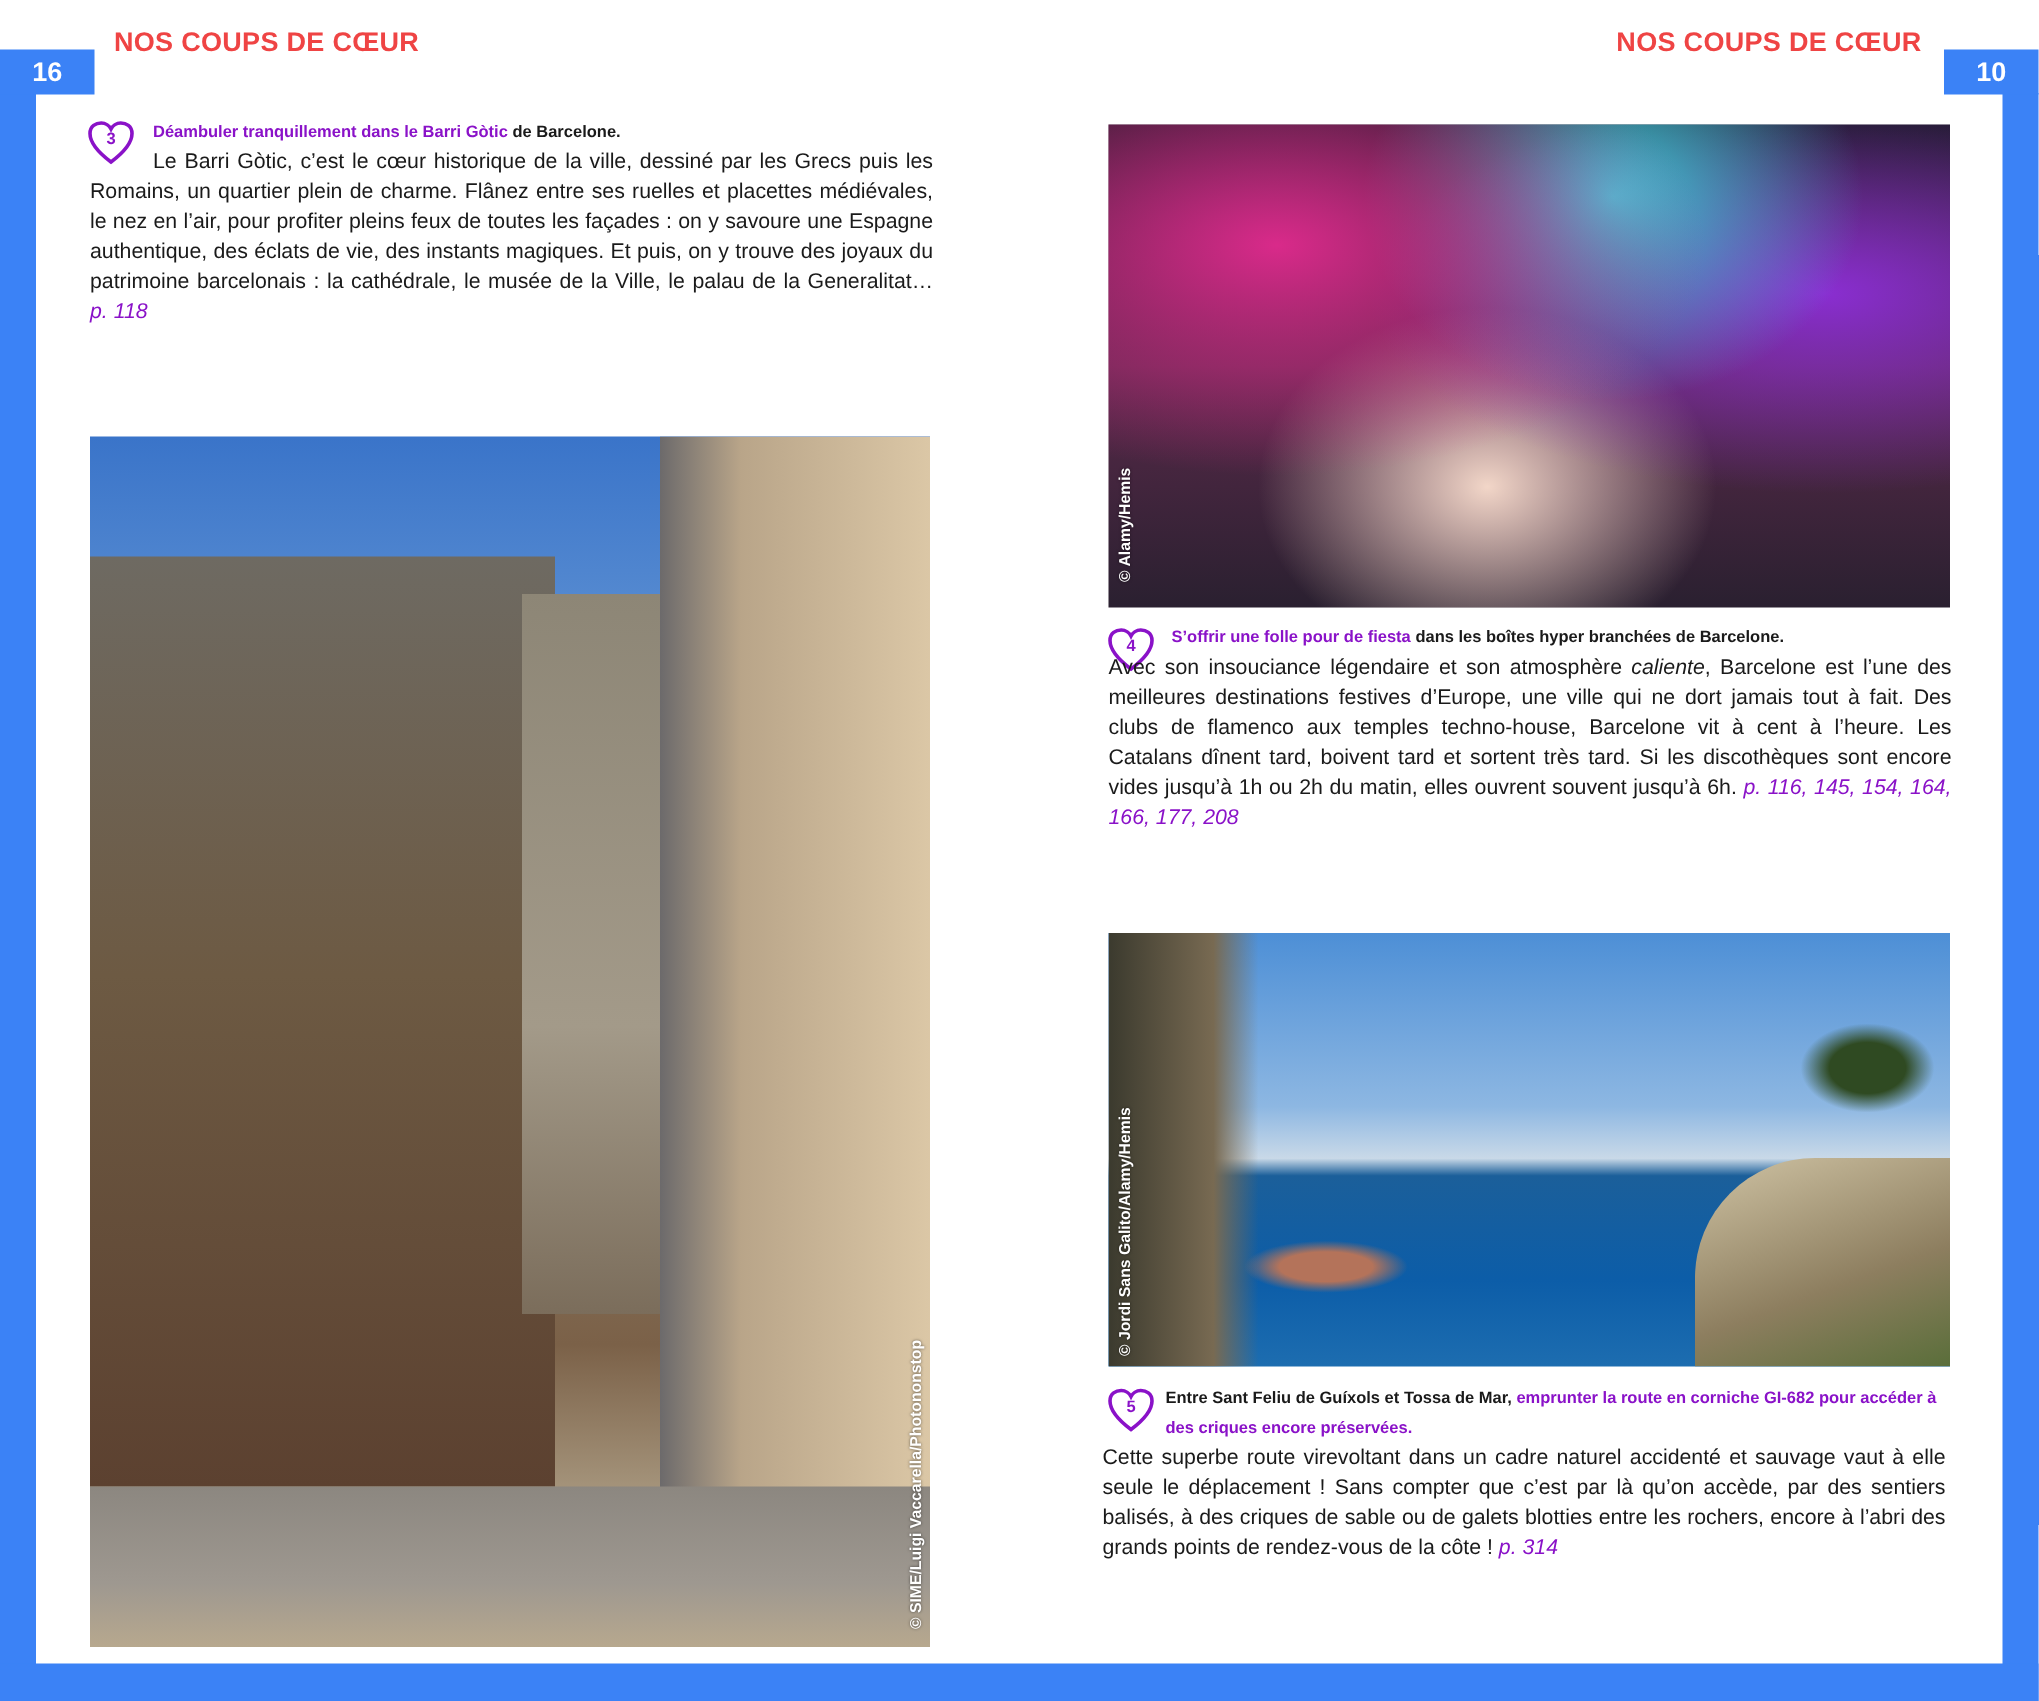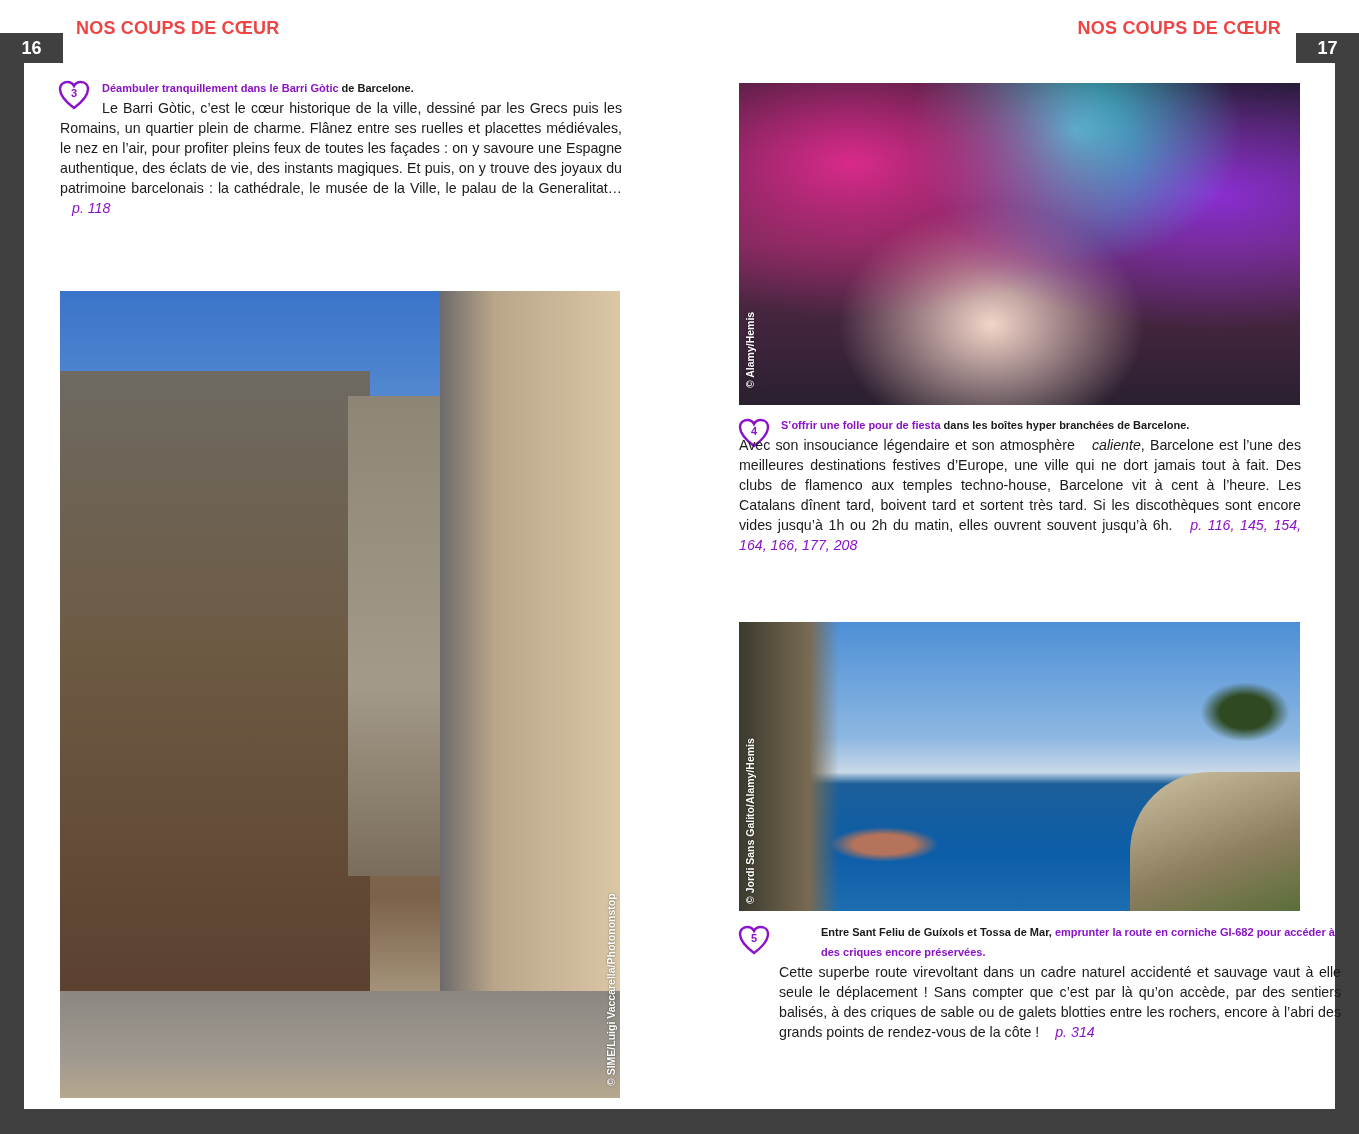--- a/index.html
+++ b/index.html
@@ -1,49 +1,49 @@
 <!DOCTYPE html>
 <html><head>
 <meta charset="utf-8">
 <style>
   html,body{margin:0;padding:0;}
   body{width:1359px;height:1134px;position:relative;background:#ffffff;overflow:hidden;font-family:"Liberation Sans",sans-serif;color:#1a1a1a;}
-  .purple{background:#404040;}
+  .purple{background:#3b82f6;}
   .strip-left{position:absolute;left:0;top:62px;width:24px;height:1072px;}
   .strip-right{position:absolute;right:0;top:62px;width:24px;height:1072px;}
   .strip-bottom{position:absolute;left:0;bottom:0;width:1359px;height:25px;}
   .pnum{position:absolute;top:33px;height:30px;width:63px;color:#fff;font-weight:bold;font-size:18px;line-height:30px;text-align:center;}
   .pnum.left{left:0;padding-left:0;}
   .pnum.right{right:0;}
   .running{position:absolute;top:18px;font-weight:bold;font-size:18px;color:#ef4444;letter-spacing:0.2px;text-align:center;}
   .running.left{left:76px;}
   .running.right{right:78px;}
   .block{position:absolute;font-size:14.2px;line-height:20px;}
   .block p{margin:0;}
   .title{font-weight:bold;font-size:11px;line-height:20px;}
   .pur{color:#8a12c8;}
-  .it{font-style:italic;margin-left:12px;}
+  .it{font-style:italic;}
   .heart{position:absolute;width:32px;height:30px;}
   .heart svg{display:block;}
   .heart .n{position:absolute;left:0;top:7px;width:32px;text-align:center;font-size:11px;font-weight:bold;color:#8a12c8;}
   .photo{position:absolute;overflow:hidden;}
   .credit{position:absolute;color:#fff;font-size:10.5px;font-weight:bold;white-space:nowrap;transform-origin:left top;transform:rotate(-90deg);text-shadow:0 0 2px rgba(0,0,0,.6);}
   .indent{display:inline-block;width:42px;}
 </style>
 </head>
 <body>
 
 <div class="purple strip-left"></div>
 <div class="purple strip-right"></div>
 <div class="purple strip-bottom"></div>
 
 <div class="purple pnum left">16</div>
 <div class="running left">NOS COUPS DE CŒUR</div>
 <div class="running right">NOS COUPS DE CŒUR</div>
-<div class="purple pnum right">17</div>
+<div class="purple pnum right">10</div>
 
 <div class="heart" style="left:58px;top:80px;">
   <svg width="32" height="30" viewBox="0 0 32 30">
       <path d="M16 28 C4 19 2 13 2 9 C2 4 6 2 9.5 2 C12.5 2 15 4 16 6 C17 4 19.5 2 22.5 2 C26 2 30 4 30 9 C30 13 28 19 16 28 Z" fill="none" stroke="#8a12c8" stroke-width="2.4"></path>
     </svg>
   <span class="n">3</span>
 </div>
 <div class="block" style="left:60px;top:78px;width:562px;">
   <p class="title" style="padding-left:42px;">
     <span class="pur">Déambuler tranquillement dans le Barri Gòtic</span><span> de Barcelone.</span>
@@ -83,18 +83,18 @@
   <div style="position:absolute;left:90px;top:205px;width:110px;height:35px;background:radial-gradient(ellipse,#b4735a 40%,transparent 70%);"></div>
   <div class="credit" style="left:5px;top:282px;">© Jordi Sans Galito/Alamy/Hemis</div>
 </div>
 
 <div class="heart" style="left:738px;top:925px;">
   <svg width="32" height="30" viewBox="0 0 32 30">
       <path d="M16 28 C4 19 2 13 2 9 C2 4 6 2 9.5 2 C12.5 2 15 4 16 6 C17 4 19.5 2 22.5 2 C26 2 30 4 30 9 C30 13 28 19 16 28 Z" fill="none" stroke="#8a12c8" stroke-width="2.4"></path>
     </svg>
   <span class="n">5</span>
 </div>
-<div class="block" style="left:779px;top:922px;width:562px;">
+<div class="block" style="left:735px;top:922px;width:562px;">
   <p class="title" style="padding-left:42px;">
     <span>Entre Sant Feliu de Guíxols et Tossa de Mar, </span><span class="pur">emprunter la route en corniche GI-682 pour accéder à des criques encore préservées.</span>
   </p>
   <p style="text-align:justify;"><span>Cette superbe route virevoltant dans un cadre naturel accidenté et sauvage vaut à elle seule le déplacement ! Sans compter que c’est par là qu’on accède, par des sentiers balisés, à des criques de sable ou de galets blotties entre les rochers, encore à l’abri des grands points de rendez-vous de la côte ! </span><span class="pur it">p. 314</span></p>
 </div>
 
 </body></html>

